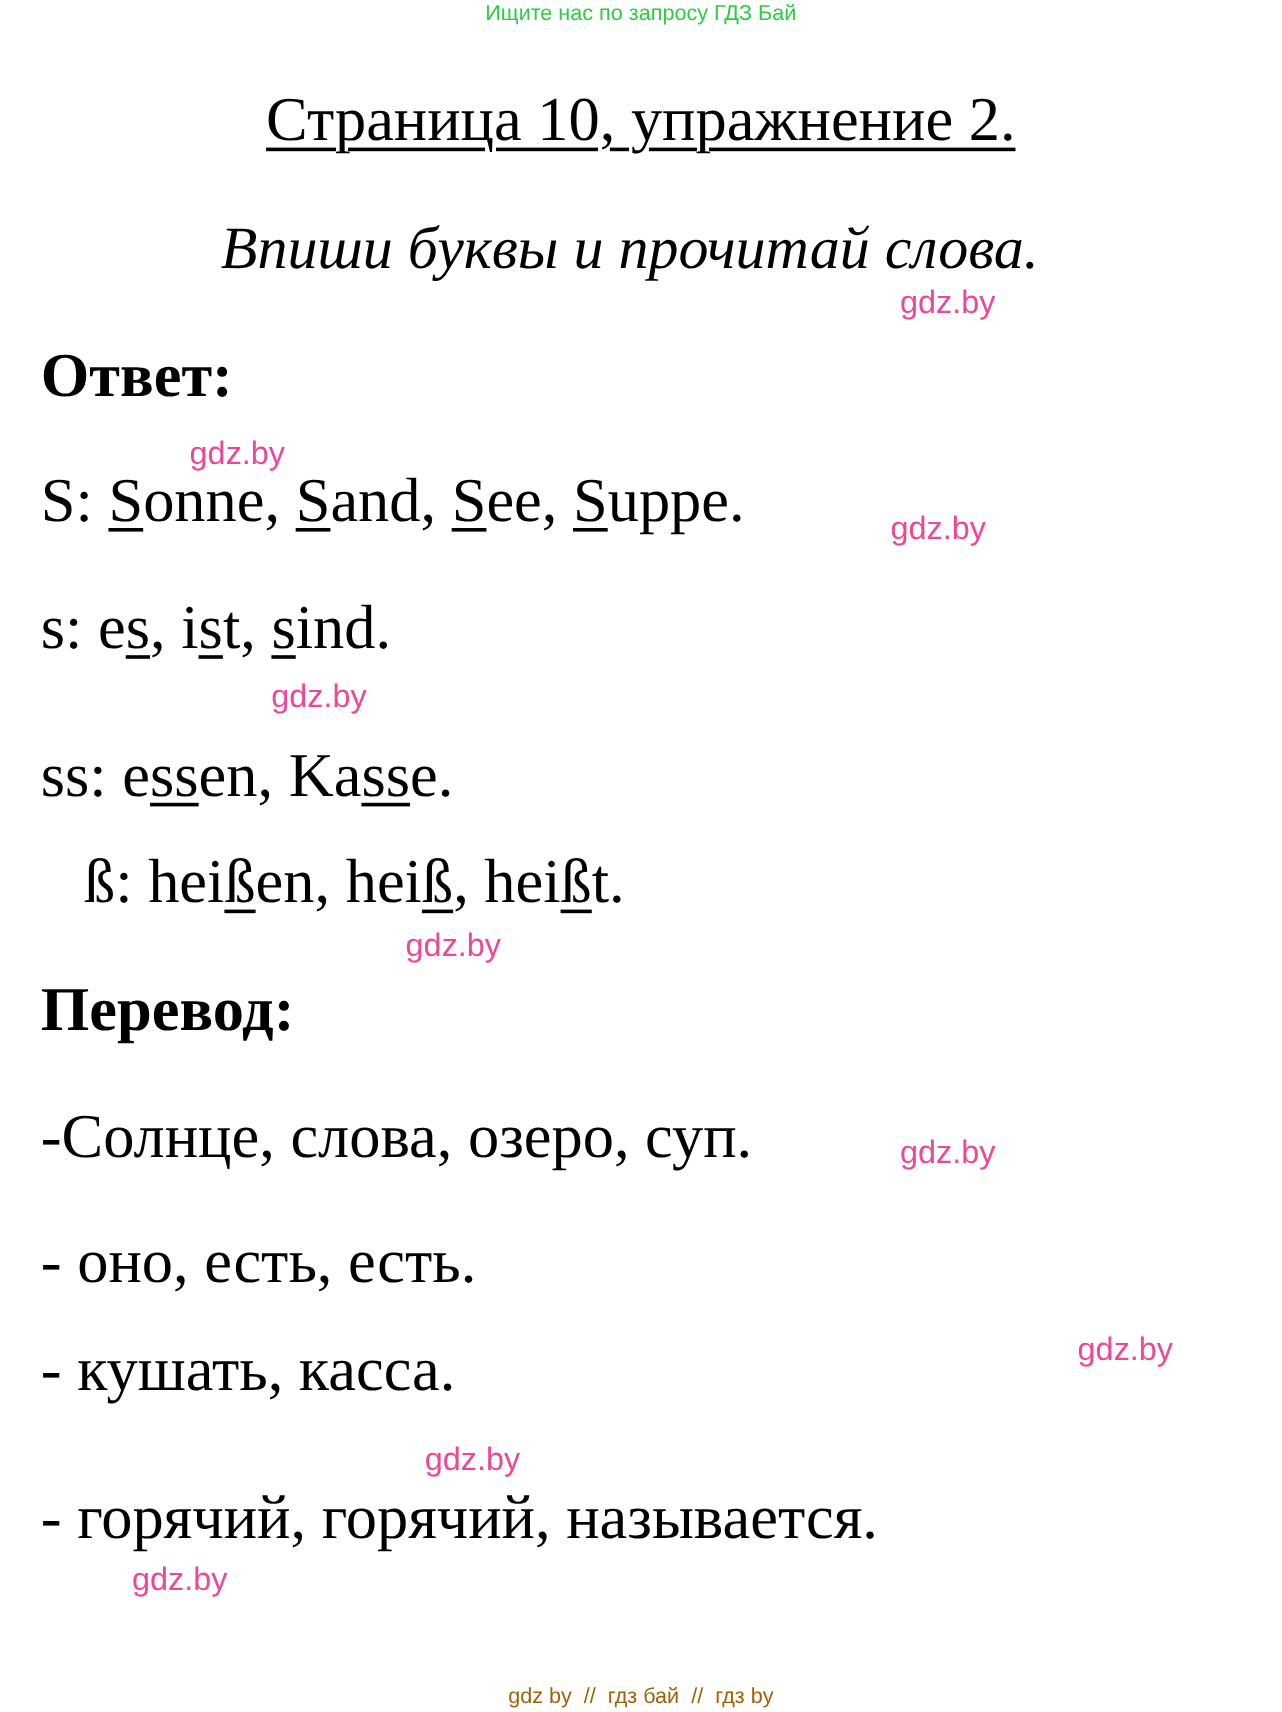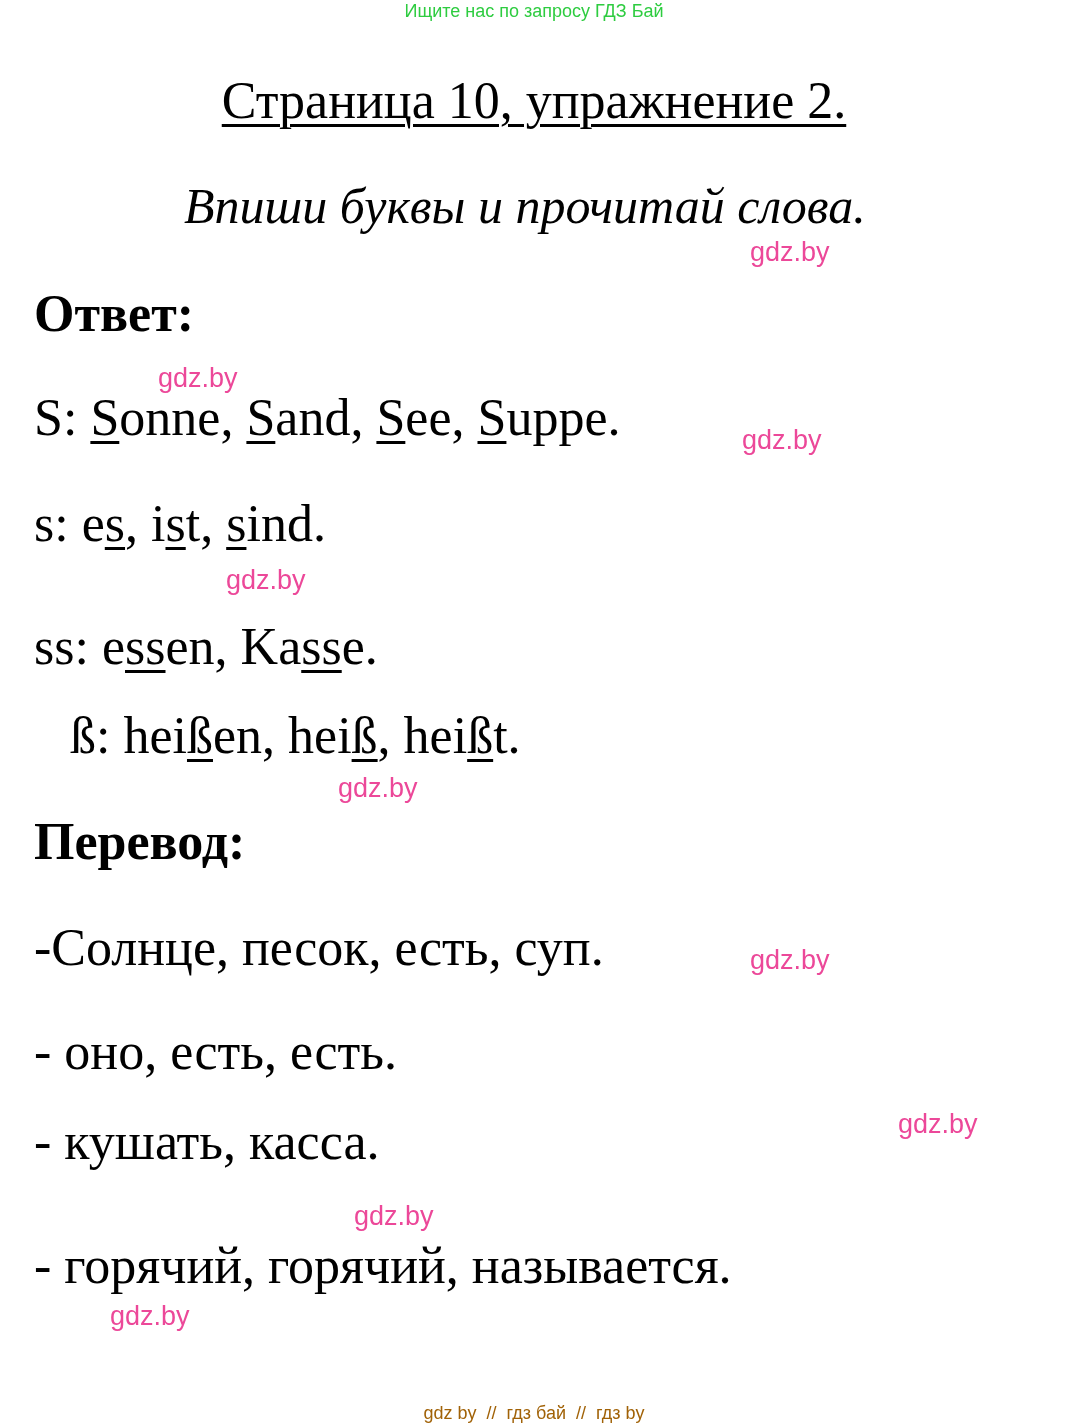--- a/index.html
+++ b/index.html
@@ -48,21 +48,21 @@
 </div>
 
 <div class="abs line" style="top:706px;margin-left:36px;">
   <span>ß: </span><span><span>hei</span><span class="u">ß</span><span>en</span></span>, <span><span>hei</span><span class="u">ß</span></span>, <span><span>hei</span><span class="u">ß</span><span>t</span></span>.
 </div>
 
 <div class="abs wm" style="left:338px; top:772px;">gdz.by</div>
 
 <div class="abs heading" style="top:812px;">Перевод:</div>
 
-<div class="abs line" style="top:918px;">-Солнце, песок, есть, суп.</div>
+<div class="abs line" style="top:918px;">-Солнце, слова, озеро, суп.</div>
 <div class="abs wm" style="left:750px; top:944px;">gdz.by</div>
 
 <div class="abs line" style="top:1022px;">- оно, есть, есть.</div>
 
 <div class="abs wm" style="left:898px; top:1108px;">gdz.by</div>
 
 <div class="abs line" style="top:1112px;">- кушать, касса.</div>
 
 <div class="abs wm" style="left:354px; top:1200px;">gdz.by</div>
 

